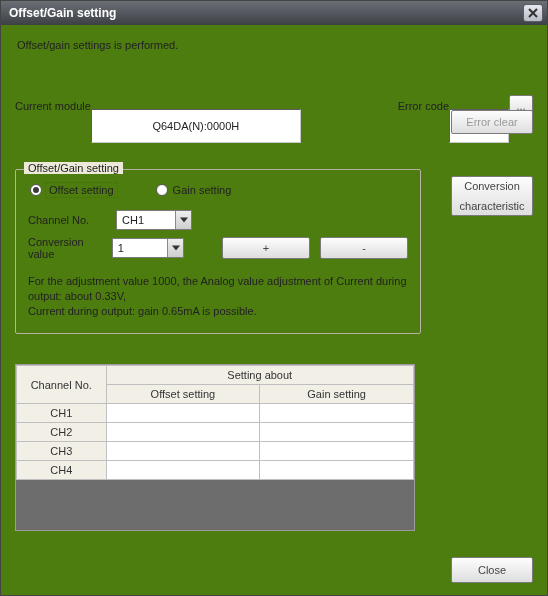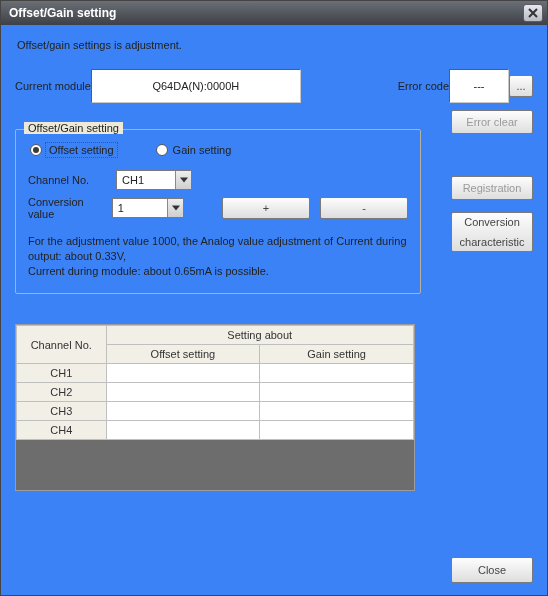--- a/index.html
+++ b/index.html
@@ -8,21 +8,21 @@
     font-family: Tahoma, Arial, sans-serif;
     font-size: 11px;
     background: #fff;
     width: 548px;
     height: 596px;
     overflow: hidden;
   }
   .window {
     width: 548px;
     height: 596px;
-    background: #3b82f6;
+    background: #4d7c0f;
     border: 1px solid #444;
     display: flex;
     flex-direction: column;
   }
   .titlebar {
     height: 24px;
     background: linear-gradient(to bottom, #6a6f76 0%, #3d4146 100%);
     color: #fff;
     display: flex;
     align-items: center;
@@ -50,21 +50,21 @@
   .row1 {
     display:flex; align-items:center; gap:0; margin-bottom:4px;
   }
   .lbl { white-space:nowrap; }
   .sunken {
     background:#fff;
     border:1px solid #7a7a7a;
     border-top-color:#5c5c5c; border-left-color:#5c5c5c;
     border-right-color:#c8c8c8; border-bottom-color:#c8c8c8;
     height:32px; line-height:18px; padding:16px 6px;
-    display:inline-flex;align-items:center; justify-content:center;
+    display:inline-flex;align-items:center; justify-content:center;margin-top:40px;
   }
   .module-field { width: 210px; justify-content:center; }
   .err-field { width: 60px; justify-content:center; }
   .btn {
     background: linear-gradient(to bottom,#fdfdfd,#dedede);
     border: 1px solid #7a7a7a;
     border-radius:2px;
     height:22px;
     padding:0 8px;
     display:inline-flex;align-items:center;justify-content:center;
@@ -147,35 +147,34 @@
   <div class="titlebar">
     <span class="title-text">Offset/Gain setting</span>
     <div class="close-x">
       <svg viewBox="0 0 10 10" width="10" height="10">
           <path d="M1 1 L9 9 M9 1 L1 9" stroke="#333" stroke-width="2" fill="none"></path>
         </svg>
     </div>
   </div>
 
   <div class="client">
-    <div class="desc">Offset/gain settings is adjustment.</div>
+    <div class="desc">Offset/gain settings is performed.</div>
 
     <div class="row1">
       <span class="lbl">Current module</span>
       <span class="sunken module-field">Q64DA(N):0000H</span>
       <span style="flex:1"></span>
       <span class="lbl">Error code</span>
       <span class="sunken err-field">---</span>
       <span class="btn small">...</span>
     </div>
 
     <div class="right-col-stack">
       <span class="btn side disabled" style="height:24px">Error clear</span>
       <span style="height:18px"></span>
-      <span class="btn side disabled" style="height:24px">Registration</span>
       <span class="btn side2">Conversion characteristic</span>
     </div>
 
     <div class="fieldset">
       <div class="legend">Offset/Gain setting</div>
 
       <div class="radios">
         <div class="radio">
           <span class="radio-dot checked"></span>
           <span class="dotted-focus">Offset setting</span>
@@ -209,21 +208,21 @@
           </span>
         </div>
         <div class="pmrow">
           <span class="btn wide">+</span>
           <span class="btn wide">-</span>
         </div>
       </div>
 
       <div class="hint">
         <div>For the adjustment value 1000, the Analog value adjustment of Current during output: about 0.33V,</div>
-        <div>Current during module: about 0.65mA is possible.</div>
+        <div>Current during output: gain 0.65mA is possible.</div>
       </div>
     </div>
 
     <div class="grid">
       <table>
         <tbody>
             <tr>
           <th rowspan="2" style="width:90px">Channel No.</th>
           <th colspan="2">Setting about</th>
         </tr>

